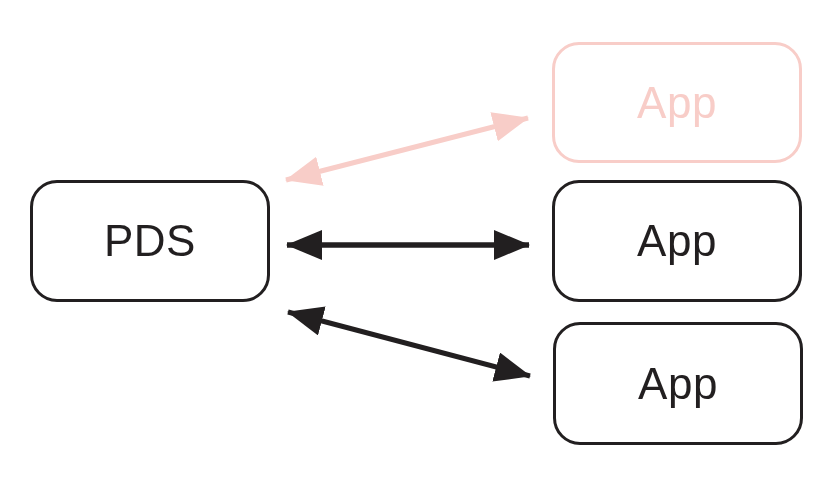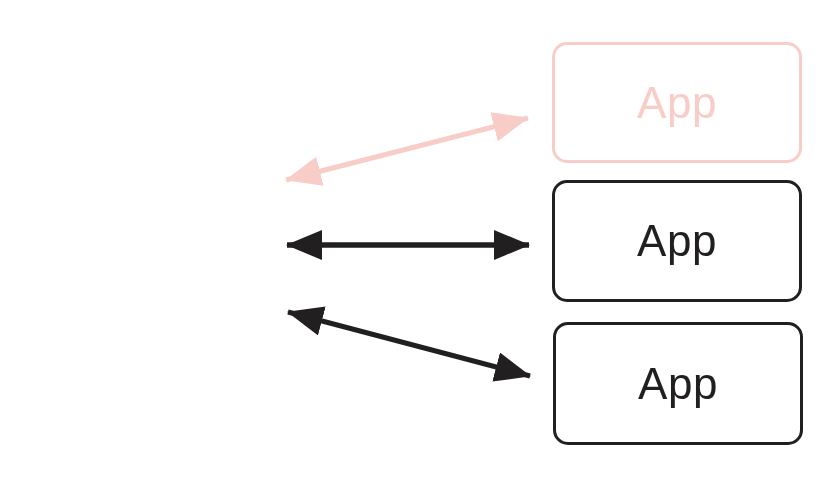--- a/index.html
+++ b/index.html
@@ -11,21 +11,21 @@
     position: relative;
     width: 834px;
     height: 492px;
     background: var(--bg, #ffffff);
     font-family: "Liberation Sans", "DejaVu Sans", sans-serif;
     overflow: hidden;
   }
   .node {
     position: absolute;
     box-sizing: border-box;
-    border-radius: 15px;
+    border-radius: 27px;
     display: flex;
     align-items: center;
     justify-content: center;
     font-size: 44px;
     font-weight: 500;
     letter-spacing: 0.5px;
     background: #ffffff;
   }
   .node.ink {
     border: 3.5px solid var(--ink);
@@ -63,20 +63,23 @@
       </marker>
       <marker id="ah-pink" markerUnits="userSpaceOnUse" markerWidth="40" markerHeight="32" refX="35" refY="15" orient="auto-start-reverse">
         <path class="mk-pink" d="M0,0 L36,15 L0,30 Z"></path>
       </marker>
     </defs>
     <line class="edge-pink" x1="286" y1="180" x2="528" y2="118" stroke-width="5" marker-start="url(#ah-pink)" marker-end="url(#ah-pink)"></line>
     <line class="edge-ink" x1="287" y1="245" x2="529" y2="245" stroke-width="5.5" marker-start="url(#ah-ink)" marker-end="url(#ah-ink)"></line>
     <line class="edge-ink" x1="288" y1="312" x2="530" y2="376" stroke-width="5" marker-start="url(#ah-ink)" marker-end="url(#ah-ink)"></line>
   </svg>
 
+  <div class="node ink node-pds">
+    <span>PDS</span>
+  </div>
 
   <div class="node pink node-app-1">
     <span>App</span>
   </div>
 
   <div class="node ink node-app-2">
     <span>App</span>
   </div>
 
   <div class="node ink node-app-3">

